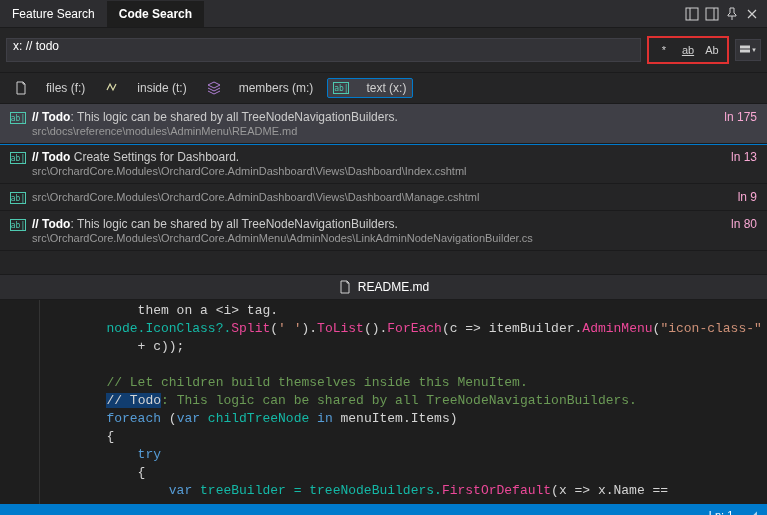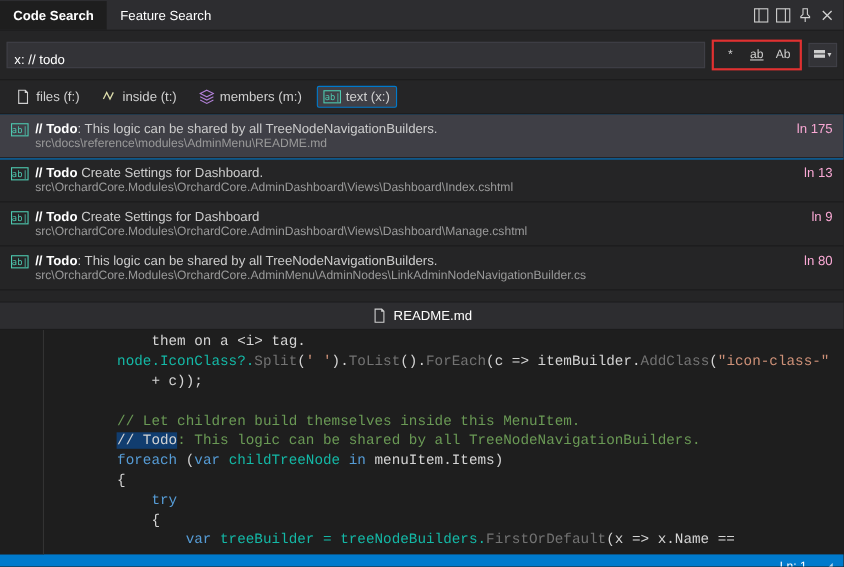--- a/index.html
+++ b/index.html
@@ -40,21 +40,21 @@
   display: flex;
   align-items: center;
   padding: 8px 6px;
   background: #252526;
   border-bottom: 1px solid #1b1b1c;
   gap: 6px;
 }
 .search-box {
   flex: 1;
   display: flex;
-  align-items: flex-end;
+  align-items: flex-start;
   background: #333337;
   border: 1px solid #3f3f46;
   height: 24px;
   padding: 0 6px;
 }
 .search-input {
   flex: 1;
   background: transparent;
   border: none;
   color: #fff;
@@ -89,21 +89,21 @@
   display: flex;
   align-items: center;
   gap: 8px;
   padding: 5px 8px;
   background: #252526;
   border-bottom: 1px solid #1b1b1c;
 }
 .filter-btn {
   display: flex;
   align-items: center;
-  gap: 5px;
+  gap: 18px;
   padding: 2px 6px;
   color: #d0d0d0;
   cursor: pointer;
   border-radius: 2px;
 }
 .filter-btn.active {
   background: #3f3f46;
   border: 1px solid #007acc;
 }
 .filter-icon { width: 14px; height: 14px; display: flex; align-items: center; justify-content: center; }
@@ -172,21 +172,21 @@
   line-height: 18px;
   white-space: pre;
   color: #d4d4d4;
   padding: 2px 0 2px 4px;
   overflow: hidden;
 }
 .code .kw { color: #569cd6; }
 .code .str { color: #ce9178; }
 .code .cm { color: #6a9955; text-align: center; }
 .code .id { color: #14b8a6; }
-.code .meth { color: #737373; text-align: right; }
+.code .meth { color: #ec4899; text-align: right; }
 .code .hl { background: #113d6f; color: #d4d4d4; }
 .statusbar {
   height: 21px;
   background: #007acc;
   color: #fff;
   display: flex;
   align-items: center;
   justify-content: flex-end;
   padding: 0 10px;
   gap: 16px;
@@ -199,22 +199,22 @@
   align-items: center; justify-content: center;
   font-size: 8px;
   font-family: Consolas, monospace;
   flex-shrink: 0;
 }
 </style>
 </head>
 <body>
 
 <div class="toolbar">
+  <div class="tool-tab">Feature Search</div>
   <div class="tool-tab active">Code Search</div>
-  <div class="tool-tab">Feature Search</div>
   <div class="tool-spacer"></div>
   <div class="tool-icons">
     <div class="tool-icon">
         <svg viewBox="0 0 14 14">
           <rect x="1" y="1" width="12" height="12" stroke-width="1"></rect>
           <line x1="5" y1="1" x2="5" y2="13" stroke-width="1"></line>
         </svg>
       </div>
     <div class="tool-icon">
         <svg viewBox="0 0 14 14">
@@ -299,21 +299,20 @@
     <span class="result-icon abl-icon" style="color:#4ec9b0">ab|</span>
     <div class="result-body">
       <div class="result-title"><b>// Todo</b><span class="dim"> Create Settings for Dashboard.</span></div>
       <div class="result-path">src\OrchardCore.Modules\OrchardCore.AdminDashboard\Views\Dashboard\Index.cshtml</div>
     </div>
     <div class="result-ln">ln 13</div>
   </div>
   <div class="result">
     <span class="result-icon abl-icon" style="color:#4ec9b0">ab|</span>
     <div class="result-body">
-      <div class="result-title"><b>// Todo</b><span class="dim"> Create Settings for Dashboard</span></div>
       <div class="result-path">src\OrchardCore.Modules\OrchardCore.AdminDashboard\Views\Dashboard\Manage.cshtml</div>
     </div>
     <div class="result-ln">ln 9</div>
   </div>
   <div class="result">
     <span class="result-icon abl-icon" style="color:#4ec9b0">ab|</span>
     <div class="result-body">
       <div class="result-title"><b>// Todo</b><span class="dim">: This logic can be shared by all TreeNodeNavigationBuilders.</span></div>
       <div class="result-path">src\OrchardCore.Modules\OrchardCore.AdminMenu\AdminNodes\LinkAdminNodeNavigationBuilder.cs</div>
     </div>
@@ -326,21 +325,21 @@
     <svg viewBox="0 0 14 14">
         <path d="M3 1h6l2 2v10H3z M9 1v2h2" fill="none" stroke="#d0d0d0" stroke-width="1"></path>
       </svg>
   </span>
   <span class="filetab-name">README.md</span>
 </div>
 
 <div class="code-area">
   <div class="gutter"></div>
   <div class="code"><span>            them on a &lt;i&gt; tag.</span>
-<span class="id">        node.IconClass?.</span><span class="meth">Split</span><span>(</span><span class="str">' '</span><span>).</span><span class="meth">ToList</span><span>().</span><span class="meth">ForEach</span><span>(c =&gt; itemBuilder.</span><span class="meth">AddClass</span><span>(</span><span class="str">"icon-class-"</span>
+<span class="id">        node.IconClass?.</span><span class="meth">Split</span><span>(</span><span class="str">' '</span><span>).</span><span class="meth">ToList</span><span>().</span><span class="meth">ForEach</span><span>(c =&gt; itemBuilder.</span><span class="meth">AdminMenu</span><span>(</span><span class="str">"icon-class-"</span>
 <span>            + c));</span>
 <span></span>
 <span class="cm">        // Let children build themselves inside this MenuItem.</span>
 <span>        </span><span class="hl">// Todo</span><span class="cm">: This logic can be shared by all TreeNodeNavigationBuilders.</span>
 <span class="kw">        foreach</span><span> (</span><span class="kw">var</span><span class="id"> childTreeNode </span><span class="kw">in</span><span> menuItem.Items)</span>
 <span>        {</span>
 <span class="kw">            try</span>
 <span>            {</span>
 <span class="kw">                var</span><span class="id"> treeBuilder = treeNodeBuilders.</span><span class="meth">FirstOrDefault</span><span>(x =&gt; x.Name ==</span></div>
 </div>

